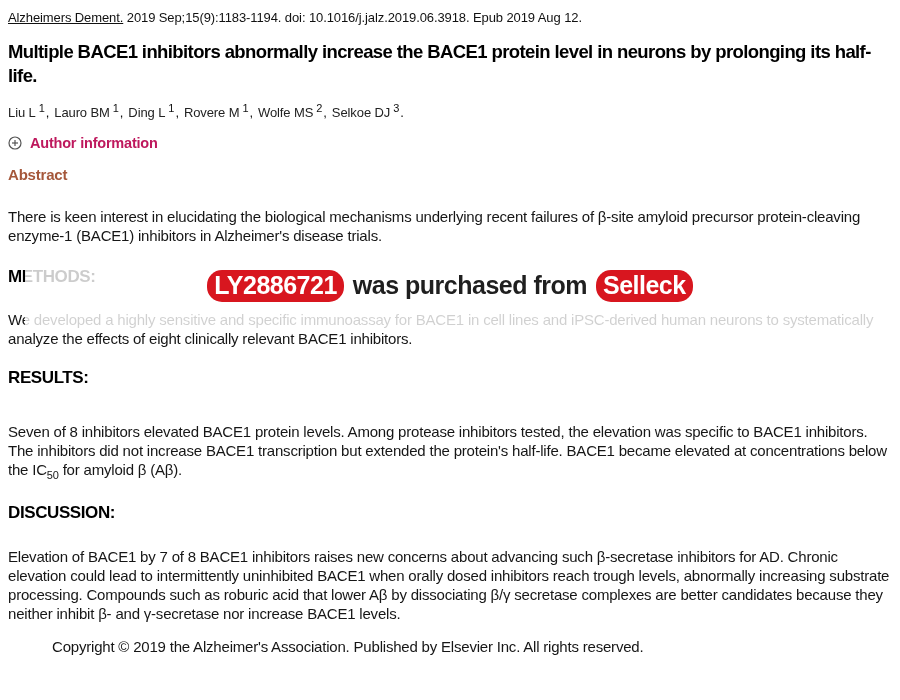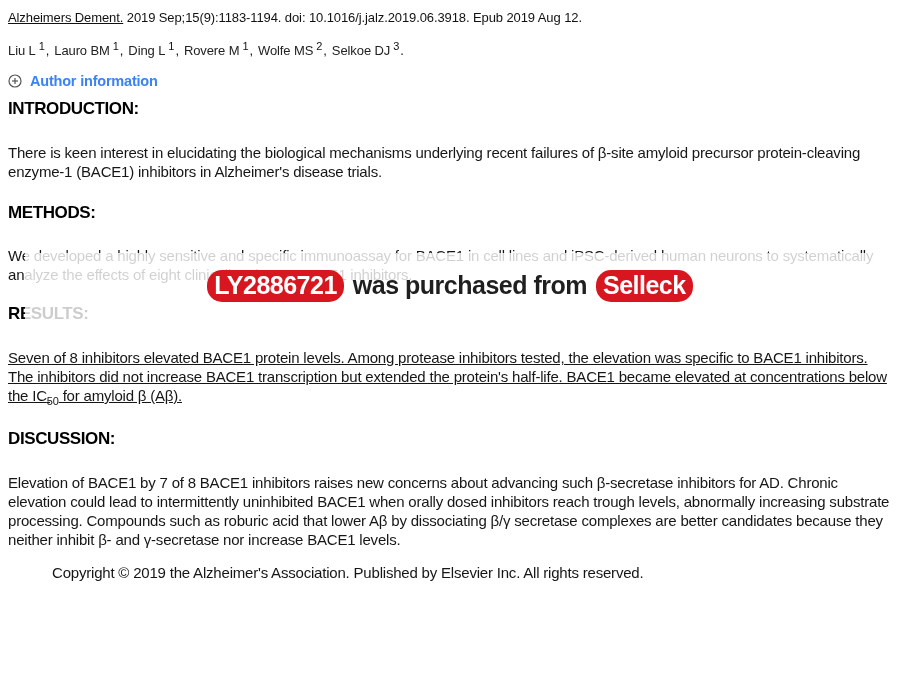--- a/index.html
+++ b/index.html
@@ -33,21 +33,21 @@
   
   .authors { margin-top: 16px; font-size: 13px; line-height: 18px; letter-spacing: -0.1px; }
   .author-item { margin-right: 5px; white-space: nowrap; }
   .author-item a { color: #222; cursor: pointer; }
   .author-item sup { font-size: 11px; margin-left: 3px; line-height: 0; }
   .author-item .sep { margin-left: 1px; }
 
   
   .author-info { margin-top: 13px; display: flex; align-items: center; cursor: pointer; }
   .author-info .icon { width: 14px; height: 14px; margin-right: 8px; display: inline-block; }
-  .author-info .label { font-size: 14.5px; font-weight: bold; letter-spacing: -0.2px; color: #3b82f6; }
+  .author-info .label { font-size: 14.5px; font-weight: bold; letter-spacing: -0.2px; color: #be185d; }
 
   
   .abstract-heading {
     margin-top: 16px;
     font-size: 15px; font-weight: bold; line-height: 15px;
     letter-spacing: -0.2px;
     color: var(--abstract-color, #a5573a);
   }
   .section-heading {
     font-size: 17px; font-weight: bold; line-height: 18px;
@@ -57,21 +57,21 @@
   .h-methods { margin-top: 23px; }
   .h-results { margin-top: 21px; }
   .h-discussion { margin-top: 25px; }
 
   .para {
     font-size: 15px; line-height: 19px; letter-spacing: -0.2px;
     color: #161616; max-width: 886px;
   }
   .p-intro { margin-top: 25px; }
   .p-methods { margin-top: 24px; }
-  .p-results { margin-top: 25px; text-decoration: underline; }
+  .p-results { margin-top: 35px; }
   .p-discussion { margin-top: 25px; }
   .para sub { font-size: 11px; line-height: 0; }
 
   .copyright { margin-top: 14px; font-size: 15px; line-height: 19px; letter-spacing: -0.2px; color: #161616; margin-left: 44px; }
 
   
   .wm-overlay {
     position: absolute;
     left: 25px; top: 253px;
     width: 867px; height: 77px;
@@ -96,36 +96,37 @@
   }
   .wm-banner .mid { margin: 0 9px; text-align: right; }
 </style>
 </head>
 <body>
 
 <div class="page">
 
   <p class="citation"><a>Alzheimers Dement.</a><span> 2019 Sep;15(9):1183-1194. doi: 10.1016/j.jalz.2019.06.3918. Epub 2019 Aug 12.</span></p>
 
+  <h1 class="title">Multiple BACE1 inhibitors abnormally increase the BACE1 protein level in neurons by prolonging its half-life.</h1>
 
   <p class="authors"><span class="author-item"><a>Liu L</a><sup>1</sup><span class="sep">,</span></span><span class="author-item"><a>Lauro BM</a><sup>1</sup><span class="sep">,</span></span><span class="author-item"><a>Ding L</a><sup>1</sup><span class="sep">,</span></span><span class="author-item"><a>Rovere M</a><sup>1</sup><span class="sep">,</span></span><span class="author-item"><a>Wolfe MS</a><sup>2</sup><span class="sep">,</span></span><span class="author-item"><a>Selkoe DJ</a><sup>3</sup><span class="sep">.</span></span></p>
 
   <div class="author-info">
     <span class="icon">
       <svg width="14" height="14" viewBox="0 0 14 14">
         <circle cx="7" cy="7" r="6" fill="none" stroke="#555555" stroke-width="1.2"></circle>
         <line x1="4" y1="7" x2="10" y2="7" stroke="#555555" stroke-width="1.2"></line>
         <line x1="7" y1="4" x2="7" y2="10" stroke="#555555" stroke-width="1.2"></line>
       </svg>
     </span>
     <span class="label">Author information</span>
   </div>
 
+  <h2 class="abstract-heading">Abstract</h2>
 
-  <h3 class="section-heading h-intro">INTRODUCTION:</h3>
   <p class="para p-intro">There is keen interest in elucidating the biological mechanisms underlying recent failures of β-site amyloid precursor protein-cleaving enzyme-1 (BACE1) inhibitors in Alzheimer's disease trials.</p>
 
   <h3 class="section-heading h-methods">METHODS:</h3>
   <p class="para p-methods">We developed a highly sensitive and specific immunoassay for BACE1 in cell lines and iPSC-derived human neurons to systematically analyze the effects of eight clinically relevant BACE1 inhibitors.</p>
 
   <h3 class="section-heading h-results">RESULTS:</h3>
   <p class="para p-results"><span>Seven of 8 inhibitors elevated BACE1 protein levels. Among protease inhibitors tested, the elevation was specific to BACE1 inhibitors. The inhibitors did not increase BACE1 transcription but extended the protein's half-life. BACE1 became elevated at concentrations below the IC</span><sub>50</sub><span> for amyloid β (Aβ).</span></p>
 
   <h3 class="section-heading h-discussion">DISCUSSION:</h3>
   <p class="para p-discussion">Elevation of BACE1 by 7 of 8 BACE1 inhibitors raises new concerns about advancing such β-secretase inhibitors for AD. Chronic elevation could lead to intermittently uninhibited BACE1 when orally dosed inhibitors reach trough levels, abnormally increasing substrate processing. Compounds such as roburic acid that lower Aβ by dissociating β/γ secretase complexes are better candidates because they neither inhibit β- and γ-secretase nor increase BACE1 levels.</p>

